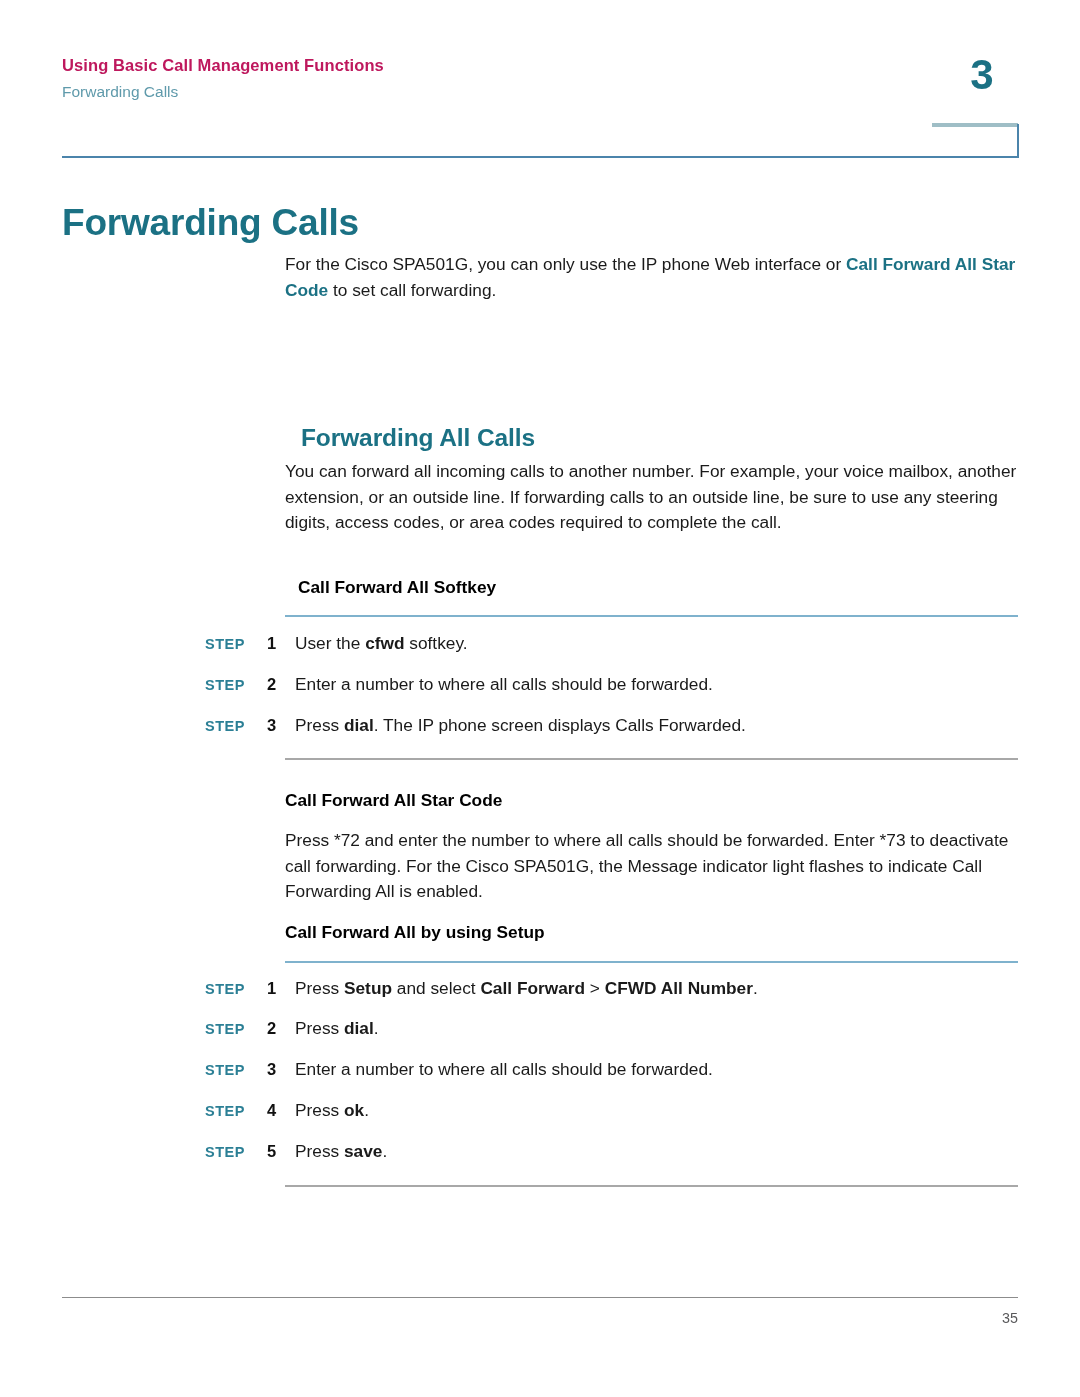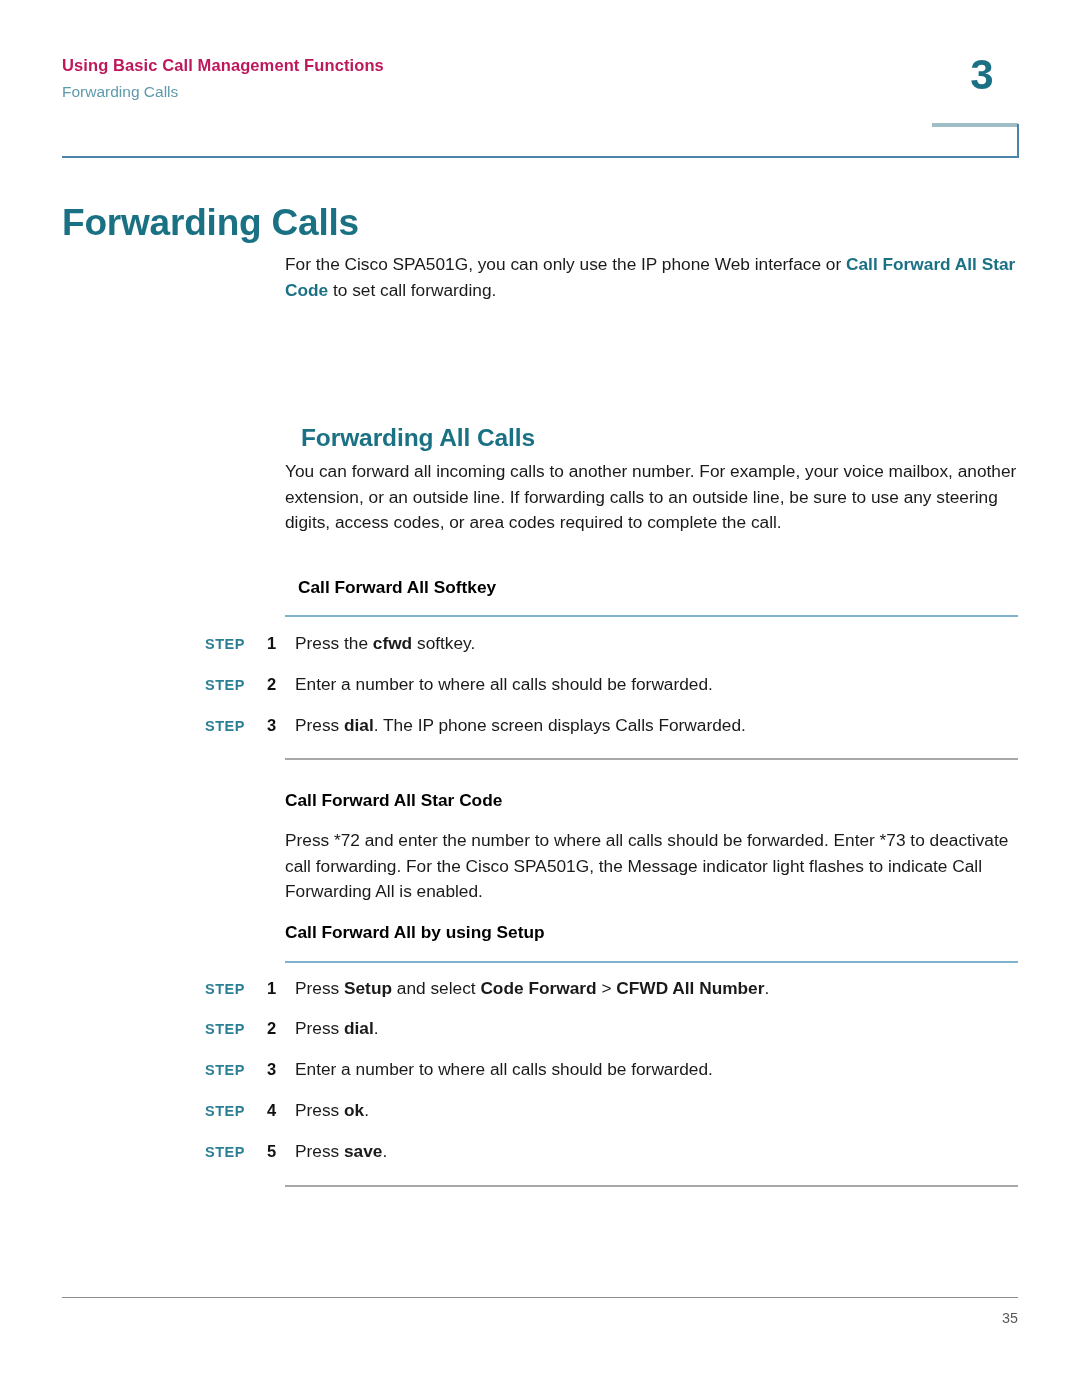--- a/index.html
+++ b/index.html
@@ -228,21 +228,21 @@
     <h3 class="subsection">Call Forward All Softkey</h3>
   </div>
 
   <div class="abs" style="left:285px; top:615px;">
     <div class="rule-blue"></div>
   </div>
 
   <div class="abs step" style="left:205px; top:631px; width:813px;">
     <span class="step-label">STEP</span>
     <span class="step-num">1</span>
-    <span class="step-text"><span>Press the </span><b>cfwd</b><span> softkey.</span></span>
+    <span class="step-text"><span>User the </span><b>cfwd</b><span> softkey.</span></span>
   </div>
 
   <div class="abs step" style="left:205px; top:672px; width:813px;">
     <span class="step-label">STEP</span>
     <span class="step-num">2</span>
     <span class="step-text"><span>Enter a number to where all calls should be forwarded.</span></span>
   </div>
 
   <div class="abs step" style="left:205px; top:713px; width:813px;">
     <span class="step-label">STEP</span>
@@ -266,21 +266,21 @@
     <h3 class="subsection">Call Forward All by using Setup</h3>
   </div>
 
   <div class="abs" style="left:285px; top:961px;">
     <div class="rule-blue"></div>
   </div>
 
   <div class="abs step" style="left:205px; top:976px; width:813px;">
     <span class="step-label">STEP</span>
     <span class="step-num">1</span>
-    <span class="step-text"><span>Press </span><b>Setup</b><span> and select </span><b>Code Forward</b><span> &gt; </span><b>CFWD All Number</b><span>.</span></span>
+    <span class="step-text"><span>Press </span><b>Setup</b><span> and select </span><b>Call Forward</b><span> &gt; </span><b>CFWD All Number</b><span>.</span></span>
   </div>
 
   <div class="abs step" style="left:205px; top:1016px; width:813px;">
     <span class="step-label">STEP</span>
     <span class="step-num">2</span>
     <span class="step-text"><span>Press </span><b>dial</b><span>.</span></span>
   </div>
 
   <div class="abs step" style="left:205px; top:1057px; width:813px;">
     <span class="step-label">STEP</span>

